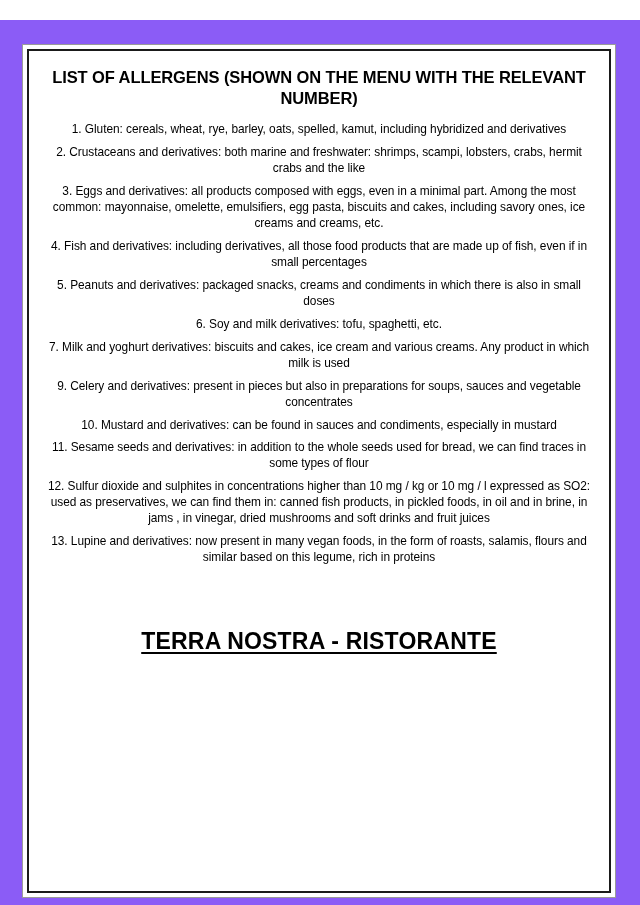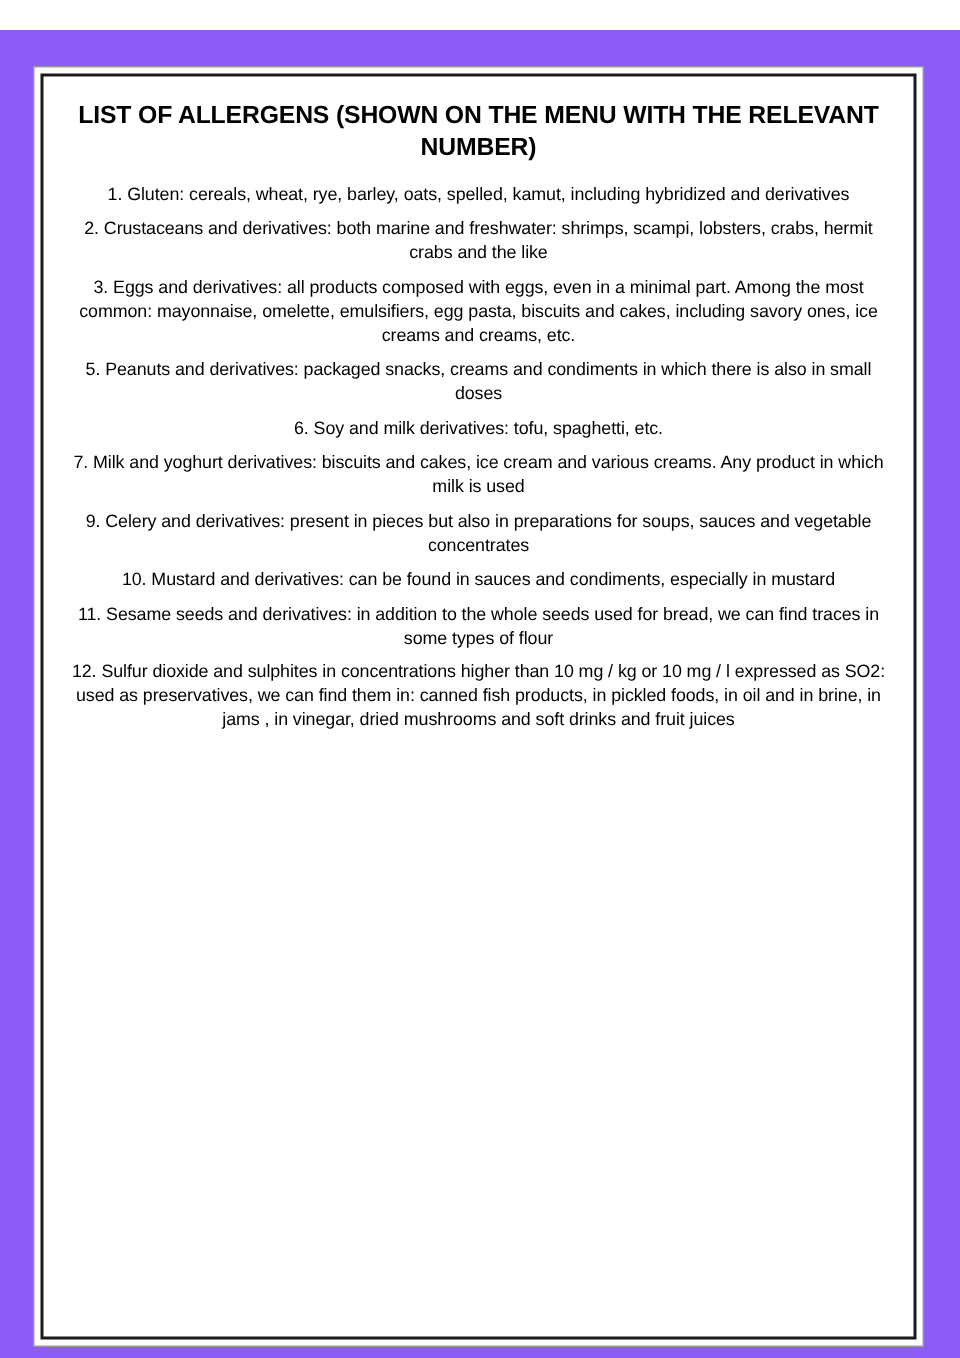--- a/index.html
+++ b/index.html
@@ -112,28 +112,33 @@
   <div class="border-outer">
     <div class="border-inner">
       <div class="content">
 
         <h1 class="doc-title">LIST OF ALLERGENS (SHOWN ON THE MENU WITH THE RELEVANT NUMBER)</h1>
 
         <ul class="allergen-list">
           <li class="allergen-item">1. Gluten: cereals, wheat, rye, barley, oats, spelled, kamut, including hybridized and derivatives</li>
           <li class="allergen-item">2. Crustaceans and derivatives: both marine and freshwater: shrimps, scampi, lobsters, crabs, hermit crabs and the like</li>
           <li class="allergen-item">3. Eggs and derivatives: all products composed with eggs, even in a minimal part. Among the most common: mayonnaise, omelette, emulsifiers, egg pasta, biscuits and cakes, including savory ones, ice creams and creams, etc.</li>
+          <li class="allergen-item">4. Fish and derivatives: including derivatives, all those food products that are made up of fish, even if in small percentages</li>
           <li class="allergen-item">5. Peanuts and derivatives: packaged snacks, creams and condiments in which there is also in small doses</li>
           <li class="allergen-item">6. Soy and milk derivatives: tofu, spaghetti, etc.</li>
           <li class="allergen-item">7. Milk and yoghurt derivatives: biscuits and cakes, ice cream and various creams. Any product in which milk is used</li>
           <li class="allergen-item">9. Celery and derivatives: present in pieces but also in preparations for soups, sauces and vegetable concentrates</li>
           <li class="allergen-item">10. Mustard and derivatives: can be found in sauces and condiments, especially in mustard</li>
           <li class="allergen-item">11. Sesame seeds and derivatives: in addition to the whole seeds used for bread, we can find traces in some types of flour</li>
           <li class="allergen-item">12. Sulfur dioxide and sulphites in concentrations higher than 10 mg / kg or 10 mg / l expressed as SO2: used as preservatives, we can find them in: canned fish products, in pickled foods, in oil and in brine, in jams , in vinegar, dried mushrooms and soft drinks and fruit juices</li>
+          <li class="allergen-item">13. Lupine and derivatives: now present in many vegan foods, in the form of roasts, salamis, flours and similar based on this legume, rich in proteins</li>
         </ul>
 
         <div class="footer-spacer"></div>
 
+        <div class="doc-footer">
+          <span class="footer-title">TERRA NOSTRA - RISTORANTE</span>
+        </div>
 
       </div>
     </div>
   </div>
 </div>
 
 </body></html>

